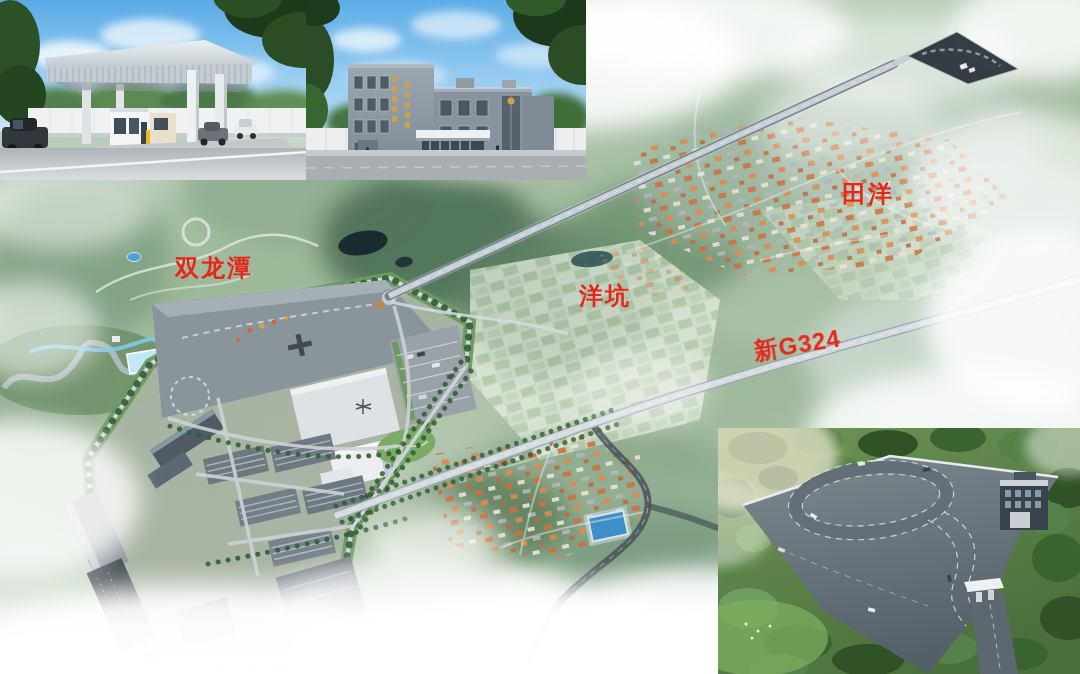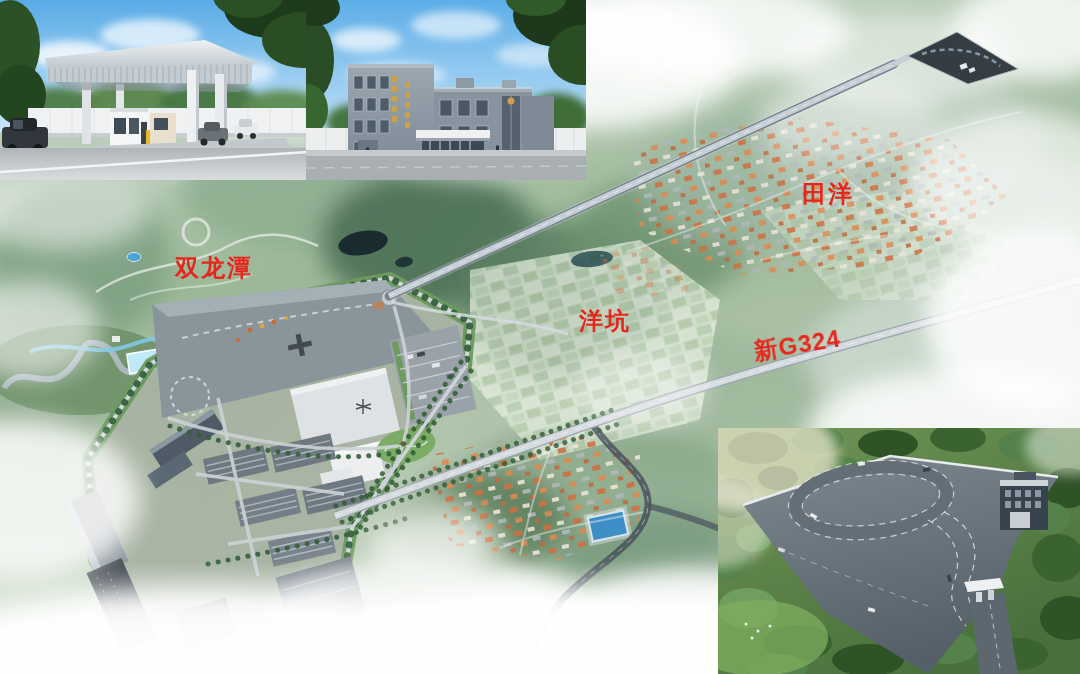--- a/index.html
+++ b/index.html
@@ -7,22 +7,22 @@
          font-family:"Liberation Sans",sans-serif;background:#aec3ab;}
   .stage svg{display:block;}
   .layer{position:absolute;left:0;top:0;}
   .inset{position:absolute;z-index:2;}
   #inset-gate{left:0;top:0;width:308px;height:180px;}
   #inset-office{left:306px;top:0;width:280px;height:180px;}
   #inset-track{left:718px;top:428px;width:362px;height:246px;}
   .map-label{position:absolute;z-index:9;color:#e8251a;font-weight:bold;
              font-size:24px;line-height:1;letter-spacing:2px;white-space:nowrap;}
   #lbl-shuanglongtan{left:175px;top:256px;}
-  #lbl-tianyang{left:802px;top:182px;}
-  #lbl-yangkeng{left:579px;top:309px;}
+  #lbl-tianyang{left:842px;top:182px;}
+  #lbl-yangkeng{left:579px;top:284px;}
   #lbl-g324{left:754px;top:340px;letter-spacing:1px;transform:rotate(-9deg);transform-origin:left center;}
 </style>
 </head>
 <body>
 
 <div class="stage">
 
   <svg class="layer" width="1080" height="674" viewBox="0 0 1080 674">
     <defs>
       <linearGradient id="baseGrad" x1="0" y1="0" x2="0.25" y2="1">

